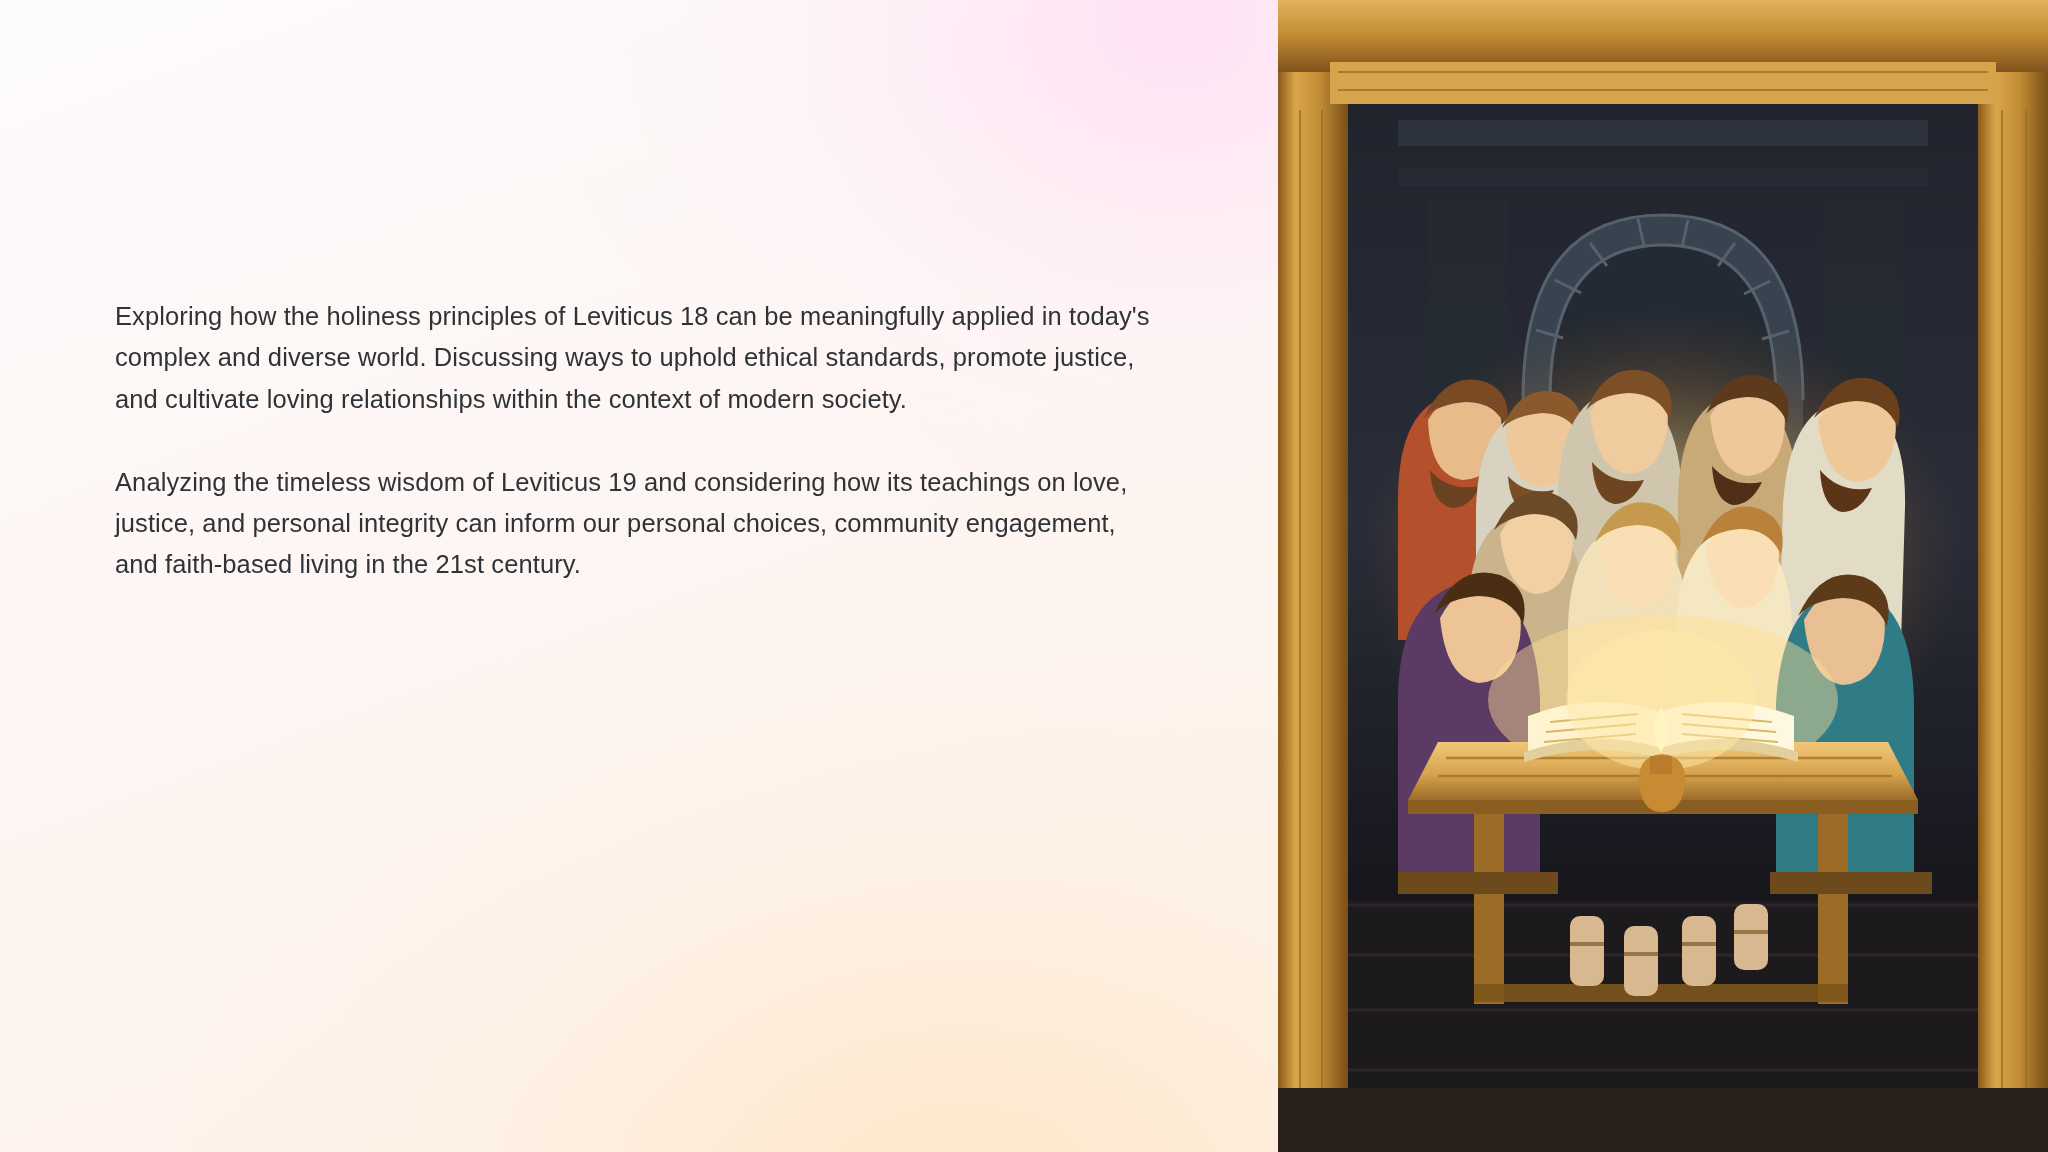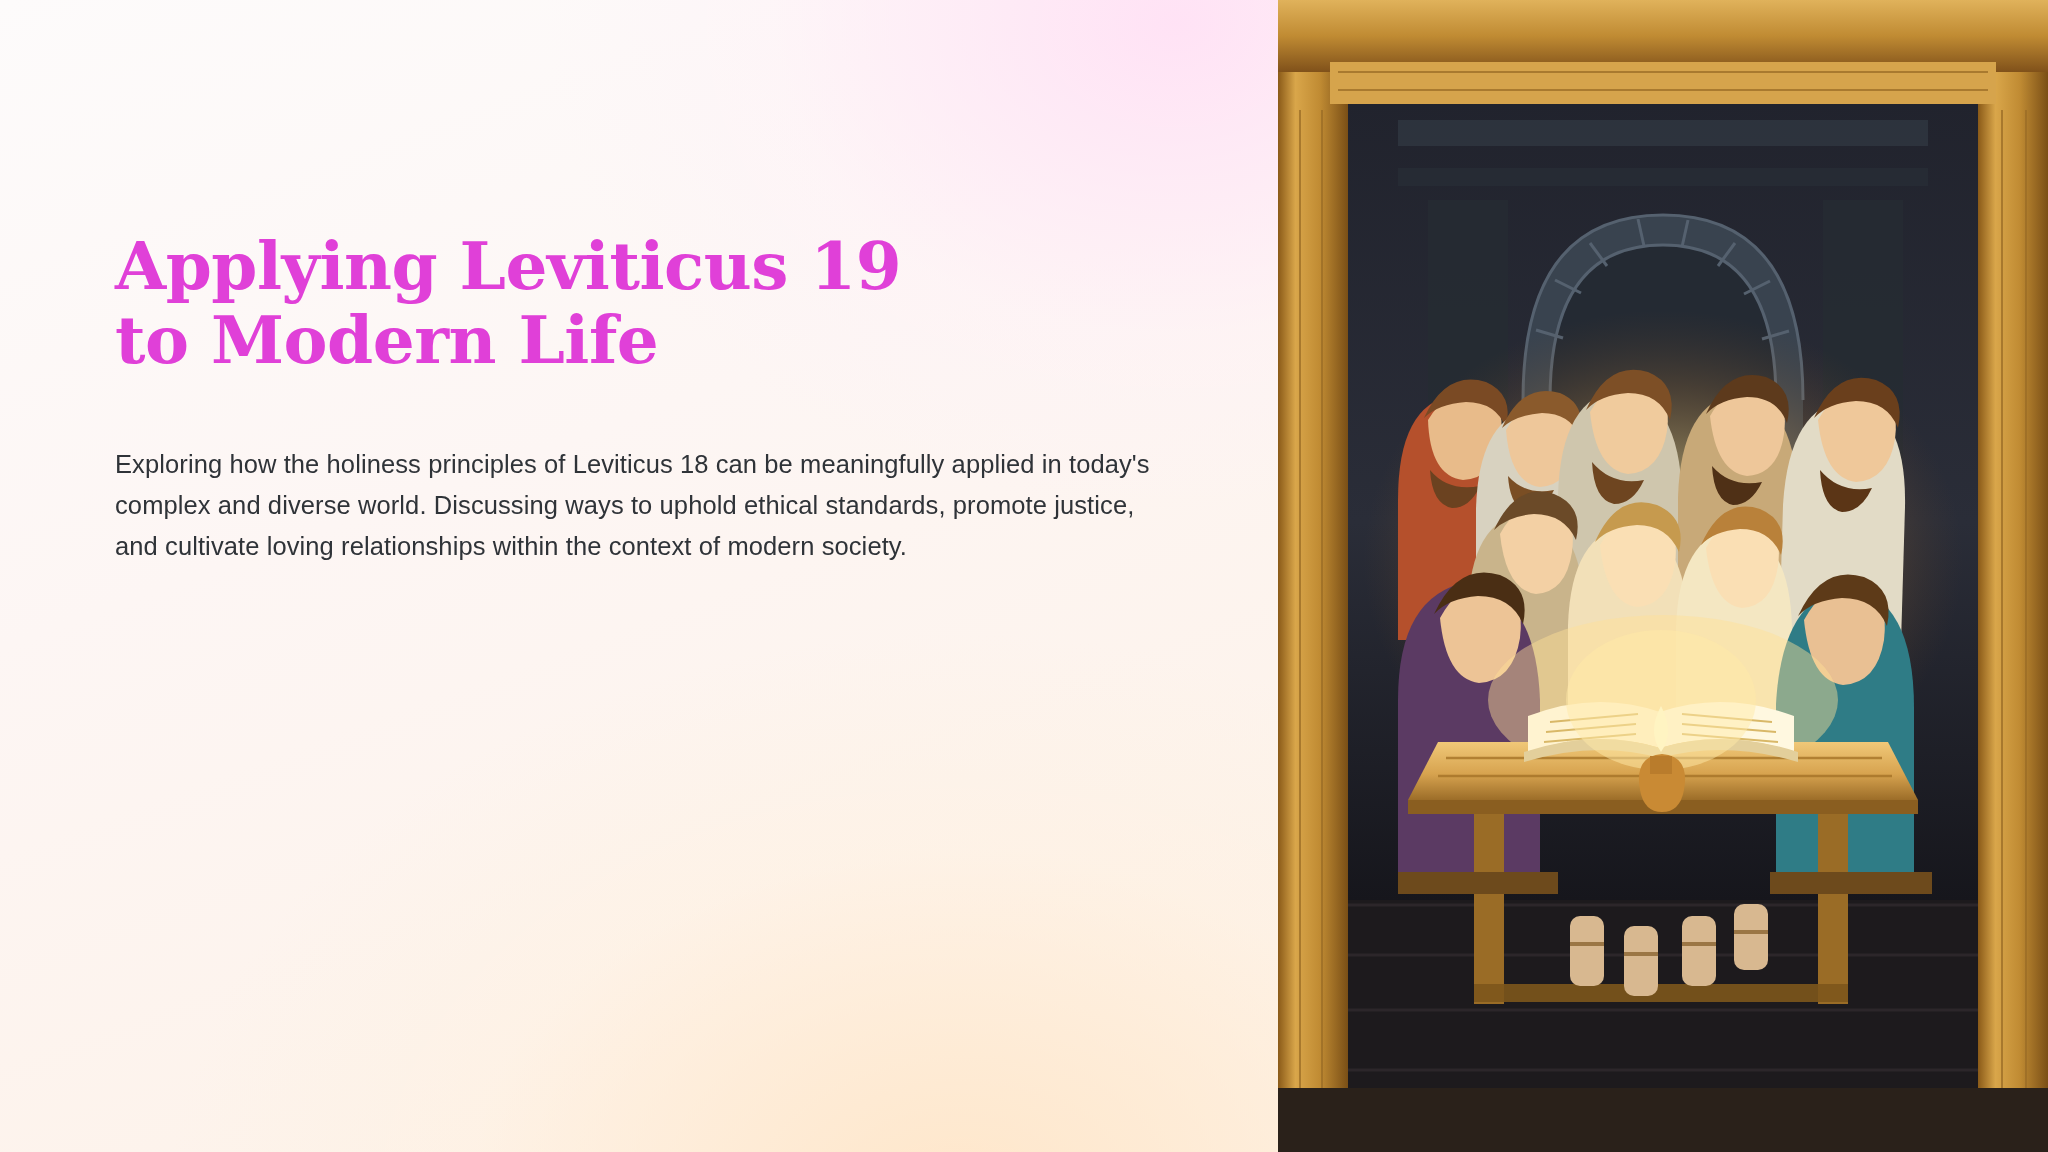--- a/index.html
+++ b/index.html
@@ -80,24 +80,24 @@
     inset: 0;
     display: block;
   }
 </style>
 </head>
 <body>
 
 <div class="slide">
 
   <section class="text-panel">
-    <h1 class="slide-title">Applying Leviticus 19 to Modern Life</h1>
 
     <div class="body-copy">
       <p>Exploring how the holiness principles of Leviticus 18 can be meaningfully applied in today's complex and diverse world. Discussing ways to uphold ethical standards, promote justice, and cultivate loving relationships within the context of modern society.</p>
+      <p>Analyzing the timeless wisdom of Leviticus 19 and considering how its teachings on love, justice, and personal integrity can inform our personal choices, community engagement, and faith-based living in the 21st century.</p>
     </div>
   </section>
 
   <aside class="image-panel">
     <svg class="illustration" viewBox="0 0 770 1152" preserveAspectRatio="xMidYMid slice" xmlns="http://www.w3.org/2000/svg">
       <defs>
         <radialGradient id="lampGlow" cx="50%" cy="50%" r="50%">
           <stop offset="0%" stop-color="#fff6cf" stop-opacity="1"></stop>
           <stop offset="35%" stop-color="#ffe08a" stop-opacity="0.85"></stop>
           <stop offset="70%" stop-color="#d9923a" stop-opacity="0.35"></stop>

